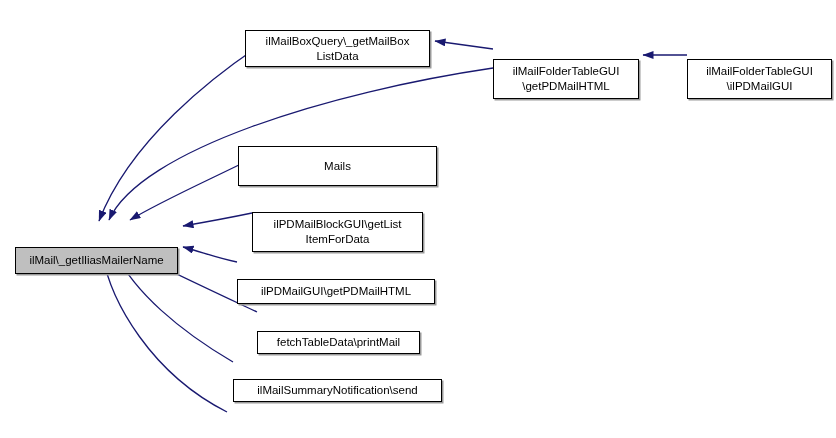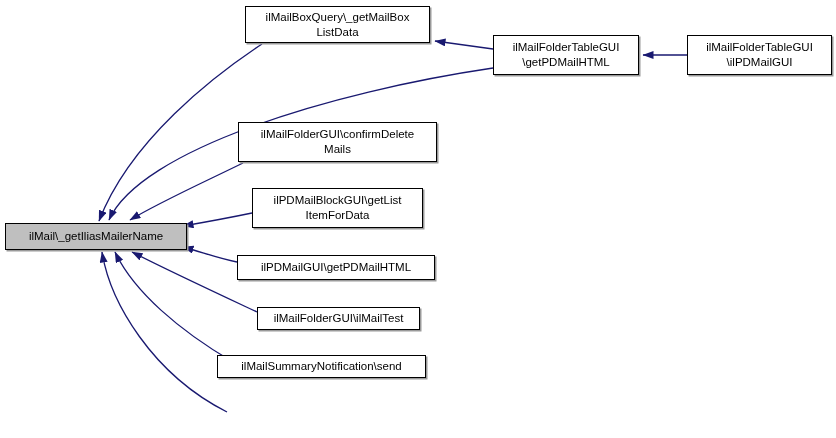--- a/index.html
+++ b/index.html
@@ -28,20 +28,21 @@
     display:flex;
     flex-direction:column;
     align-items:center;
     justify-content:center;
     text-align:center;
     color:var(--text);
     font-size:11.5px;
     line-height:15px;
     z-index:2;
     cursor:pointer;
+    margin-top:24px;
   }
   .node.highlight{
     background:var(--highlight-fill);
     border-width:1.5px;
     cursor:default;
   }
   .nl{white-space:nowrap;}
 </style>
 </head>
 <body>
@@ -61,55 +62,54 @@
       <path d="M252,213 C228,218 206,222 183,226" marker-end="url(#ah)"></path>
       <path d="M237,262 C217,258 202,252 183,247" marker-end="url(#ah)"></path>
       <path d="M257,312 C208,289 163,268 132,252" marker-end="url(#ah)"></path>
       <path d="M233,362 C180,331 134,292 115,252" marker-end="url(#ah)"></path>
       <path d="M227,412 C152,374 110,302 102,252" marker-end="url(#ah)"></path>
       <path d="M493,49 L435,41" marker-end="url(#ah)"></path>
       <path d="M687,55 L643,55" marker-end="url(#ah)"></path>
     </g>
   </svg>
 
-  <div class="node highlight" style="left:5px;top:223px;width:182px;height:27px">
+  <div class="node highlight" style="left:15px;top:223px;width:163px;height:27px">
     <div class="nl">ilMail\_getIliasMailerName</div>
   </div>
 
   <div class="node" style="left:245px;top:6px;width:185px;height:37px">
     <div class="nl">ilMailBoxQuery\_getMailBox</div>
     <div class="nl">ListData</div>
   </div>
 
   <div class="node" style="left:493px;top:35px;width:146px;height:40px">
     <div class="nl">ilMailFolderTableGUI</div>
     <div class="nl">\getPDMailHTML</div>
   </div>
 
   <div class="node" style="left:687px;top:35px;width:145px;height:40px">
     <div class="nl">ilMailFolderTableGUI</div>
     <div class="nl">\ilPDMailGUI</div>
   </div>
 
   <div class="node" style="left:238px;top:122px;width:199px;height:40px">
-    <div class="nl">ilMailFolderGUI\confirmDelete</div>
     <div class="nl">Mails</div>
   </div>
 
   <div class="node" style="left:237px;top:255px;width:198px;height:25px">
     <div class="nl">ilPDMailGUI\getPDMailHTML</div>
   </div>
 
   <div class="node" style="left:252px;top:188px;width:171px;height:40px">
     <div class="nl">ilPDMailBlockGUI\getList</div>
     <div class="nl">ItemForData</div>
   </div>
 
   <div class="node" style="left:257px;top:307px;width:163px;height:23px">
-    <div class="nl">ilMailFolderGUI\ilMailTest</div>
+    <div class="nl">fetchTableData\printMail</div>
   </div>
 
-  <div class="node" style="left:217px;top:355px;width:209px;height:23px">
+  <div class="node" style="left:233px;top:355px;width:209px;height:23px">
     <div class="nl">ilMailSummaryNotification\send</div>
   </div>
 
 
 </div>
 
 </body></html>

